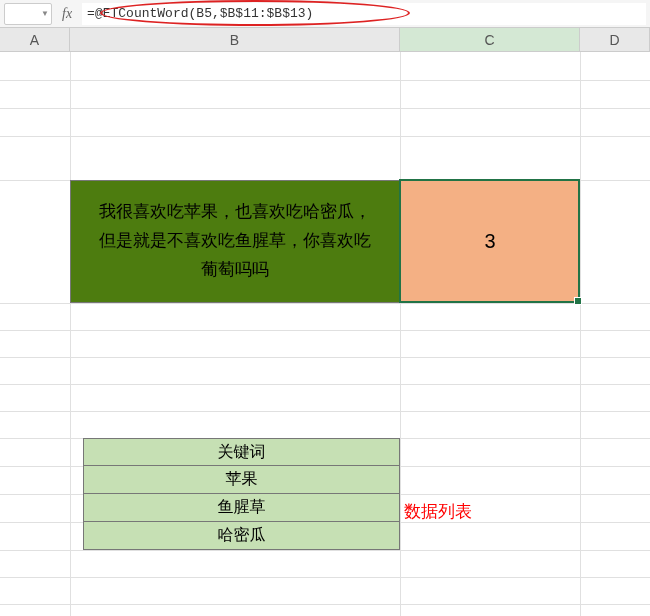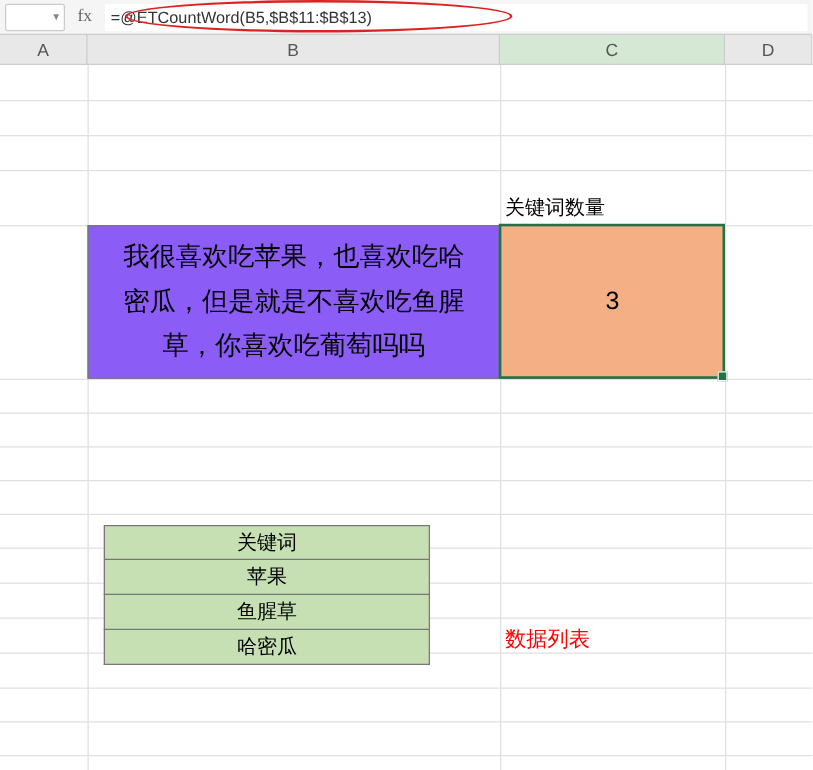--- a/index.html
+++ b/index.html
@@ -31,34 +31,35 @@
       display: flex;
       align-items: center;
       justify-content: flex-end;
       padding: 0 2px;
     }
     .name-box-arrow {
       font-size: 8px;
       color: #888;
     }
     .fx-label {
+      font-style: italic;
       font-family: "Times New Roman", serif;
       font-size: 14px;
       color: #666;
       padding: 0 6px;
     }
     .formula-input-wrap {
       flex: 1;
       height: 22px;
       background: #fff;
       border: 1px solid transparent;
       display: flex;
       align-items: center;
       padding: 0 4px;
-      font-family: Liberation Sans, sans-serif;
+      font-family: Liberation Mono, monospace;
       font-size: 13px;
       color: #333;
     }
     .formula-ellipse {
       position: absolute;
       left: 100px;
       top: 0px;
       width: 310px;
       height: 26px;
       border: 2px solid #dd2222;
@@ -113,28 +114,28 @@
       position: absolute;
       left: 70px;
       top: 128px;
       width: 510px;
       height: 123px;
       display: flex;
     }
     .orange-left {
       width: 330px;
       height: 100%;
-      background: #8b5cf6;
+      background: #4d7c0f;
       border: 1px solid #777;
       display: flex;
       align-items: center;
       justify-content: center;
       padding: 14px 24px;
       text-align: center;
-      font-size: 21px;
+      font-size: 17px;
       line-height: 1.7;
       color: #000;
     }
     .orange-right {
       width: 180px;
       height: 100%;
       background: #f4b084;
       border: 1px solid #777;
       border-left: 1px solid #777;
       display: flex;
@@ -170,22 +171,22 @@
       bottom: -4px;
       width: 6px;
       height: 6px;
       background: #217346;
       border: 1px solid #fff;
     }
     
     .green-table {
       position: absolute;
       left: 70px;
-      top: 368px;
-      width: 274px;
+      top: 386px;
+      width: 330px;
       padding-left: 13px;
     }
     .green-row {
       height: 28px;
       background: #c6e0b4;
       border: 1px solid #777;
       border-top: none;
       display: flex;
       align-items: center;
       justify-content: center;
@@ -240,21 +241,20 @@
     <div class="hline" style="top:359px"></div>
     <div class="hline" style="top:386px"></div>
     <div class="hline" style="top:414px"></div>
     <div class="hline" style="top:442px"></div>
     <div class="hline" style="top:470px"></div>
     <div class="hline" style="top:498px"></div>
     <div class="hline" style="top:525px"></div>
     <div class="hline" style="top:552px"></div>
   </div>
 
-  <div class="keyword-count-header">关键词数量</div>
 
   <div class="orange-block">
     <div class="orange-left">我很喜欢吃苹果，也喜欢吃哈密瓜，但是就是不喜欢吃鱼腥草，你喜欢吃葡萄吗吗</div>
     <div class="orange-right">
       <span>3</span>
     </div>
   </div>
 
   <div class="cell-selection" style="left:399px; top:127px; width:181px; height:124px;"></div>
 

